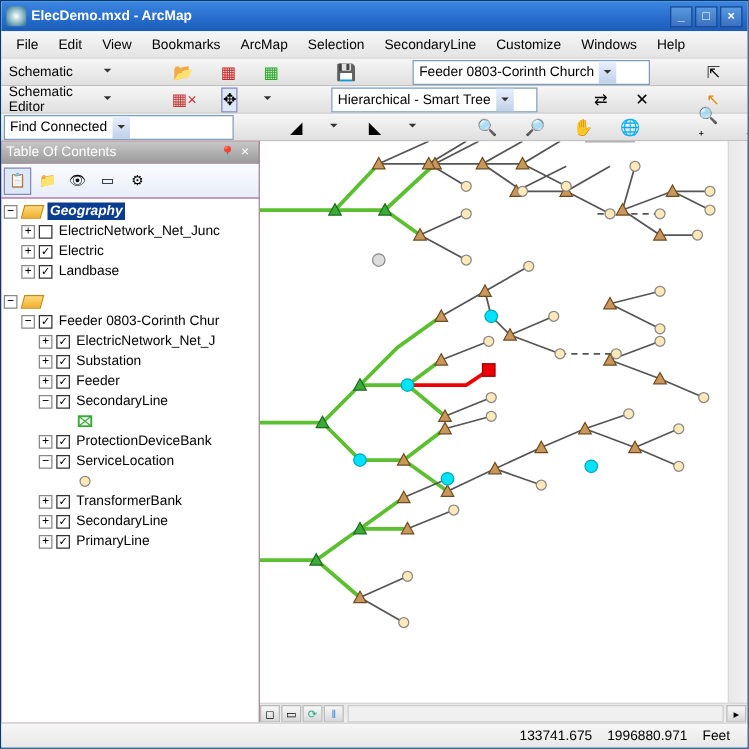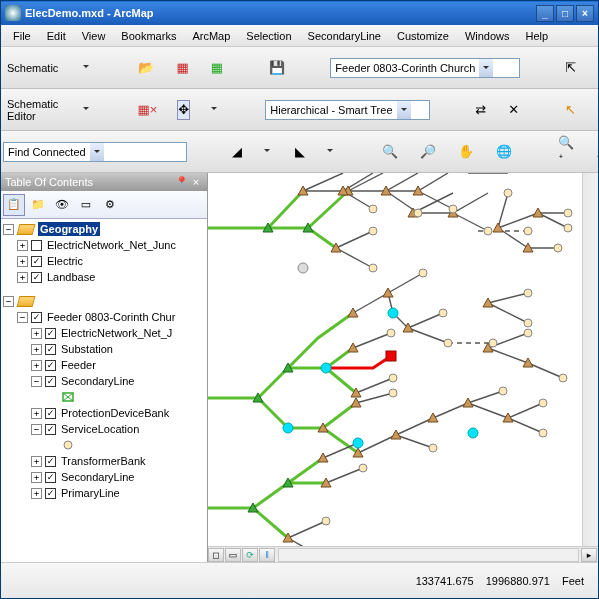--- a/index.html
+++ b/index.html
@@ -3,21 +3,21 @@
 <meta charset="utf-8">
 <style>
 * { box-sizing: border-box; margin: 0; padding: 0; font-family: Tahoma, sans-serif; font-size: 11px; }
 body { width: 599px; height: 599px; overflow: hidden; background: #fff; border: 1px solid #003c74; display: flex; flex-direction: column; }
 .titlebar { height: 24px; background: linear-gradient(#0058cc,#3a85e0 4%,#2a70d0 50%,#1a5cb8); color: #fff; display: flex; align-items: center; padding: 0 4px; }
 .titlebar .ico { width: 16px; height: 16px; margin-right: 4px; background: radial-gradient(#fff,#7ab 60%,#269 100%); border-radius: 2px; }
 .titlebar .title { flex: 1; font-weight: bold; }
 .titlebar .ctl { width: 18px; height: 17px; margin-left: 2px; background: linear-gradient(#5a9ae0,#3a70c0); border: 1px solid #1a4a90; display: flex; align-items: center; justify-content: center; font-weight: bold; font-family: Arial; font-size: 10px; }
 .menubar { height: 22px; background: linear-gradient(#f6f6f6,#e4e4e4); display: flex; align-items: center; padding: 0 4px; border-bottom: 1px solid #ccc; }
 .menubar span { padding: 2px 8px; cursor: pointer; }
-.tbar { height: 42px; background: linear-gradient(#f6f6f6,#e0e0e0); display: flex; align-items: center; padding: 0 2px; border-bottom: 1px solid #c0c0c0; gap: 20px; }
+.tbar { height: 22px; background: linear-gradient(#f6f6f6,#e0e0e0); display: flex; align-items: center; padding: 0 2px; border-bottom: 1px solid #c0c0c0; gap: 20px; }
 .tbar .lbl { padding: 2px 4px; }
 .tbar .drop { width: 0; height: 0; border: 3px solid transparent; border-top-color: #333; margin: 0 4px 0 1px; }
 .tbar .ico { width: 20px; height: 20px; display: flex; align-items: center; justify-content: center; font-size: 13px; border: 1px solid transparent; }
 .tbar .sep { width: 1px; height: 20px; background: #bbb; margin: 0 2px; }
 .combo { height: 20px; border: 1px solid #7b9ebd; background: #fff; display: flex; align-items: center; padding: 0 4px; flex: 0 0 auto; text-align: right; }
 .combo .cd { width: 14px; height: 18px; background: linear-gradient(#e8f0ff,#c0d0e8); display: flex; align-items: center; justify-content: center; margin: 0 -3px 0 4px; }
 .combo .cd::after { content: ""; border: 3px solid transparent; border-top-color: #333; margin-top: 3px; }
 .main { flex: 1; display: flex; overflow: hidden; }
 .toc { width: 207px; background: #be185d; display: flex; flex-direction: column; border-right: 1px solid #999; }
 .toc-hdr { height: 18px; background: linear-gradient(#c8c8c8,#999); color: #fff; display: flex; align-items: center; padding: 0 4px; font-size: 10px; }
@@ -27,29 +27,29 @@
 .toc-tabs .t { width: 22px; height: 22px; display: flex; align-items: center; justify-content: center; border: 1px solid transparent; }
 .toc-tabs .t.act { border: 1px solid #88b; background: #dde8f8; }
 .tree { flex: 1; background: #fff; overflow: hidden; padding: 2px; }
 .tn { display: flex; align-items: center; height: 16px; white-space: nowrap; }
 .tn .exp { width: 11px; height: 11px; border: 1px solid #888; display: flex; align-items: center; justify-content: center; font-size: 9px; line-height: 1; margin-right: 3px; font-family: monospace; }
 .tn .spc { width: 14px; }
 .tn .cb { width: 11px; height: 11px; border: 1px solid #333; margin-right: 3px; display: flex; align-items: center; justify-content: center; font-size: 9px; line-height: 1; }
 .tn .fic { width: 18px; height: 14px; margin-right: 3px; display: flex; align-items: center; justify-content: center; }
 .tn .dfic { background: linear-gradient(#ffd87a,#f0b030); border: 1px solid #cc8800; transform: skewX(-15deg); width: 16px; height: 11px; }
 .tn .lbl { padding: 1px 2px; }
-.tn .lbl.sel { background: #0a3d8f; color: #fff; }
+.tn .lbl.sel { background: #0a3d8f; color: #fff; font-style: italic; }
 .tn .lbl.b { font-weight: bold; }
 .tn .sym { width: 16px; height: 10px; margin-left: 2px; }
 .canvas { flex: 1; background: #fff; position: relative; overflow: hidden; }
 .canvas svg { position: absolute; top: 0; left: 0; }
 .sb { width: 16px; background: linear-gradient(90deg,#e8e8e8,#f0f0f0); border-left: 1px solid #ccc; }
 .hsb { height: 16px; background: linear-gradient(#e8e8e8,#f0f0f0); border-top: 1px solid #ccc; display: flex; align-items: center; }
 .hsb .btn { width: 16px; height: 14px; background: linear-gradient(#f8f8f8,#d8d8d8); border: 1px solid #bbb; display: flex; align-items: center; justify-content: center; font-size: 9px; margin-right: 1px; }
-.status { height: 36px; background: linear-gradient(#f6f6f6,#e8e8e8); border-top: 1px solid #ccc; display: flex; align-items: center; justify-content: flex-end; padding: 0 8px; }
+.status { height: 20px; background: linear-gradient(#f6f6f6,#e8e8e8); border-top: 1px solid #ccc; display: flex; align-items: center; justify-content: flex-end; padding: 0 8px; }
 .status span { padding: 0 6px; }
 </style>
 </head>
 <body>
 
 <div class="titlebar">
   <div class="ico"></div>
   <div class="title">ElecDemo.mxd - ArcMap</div>
   <div class="ctl">_</div>
   <div class="ctl">□</div>

